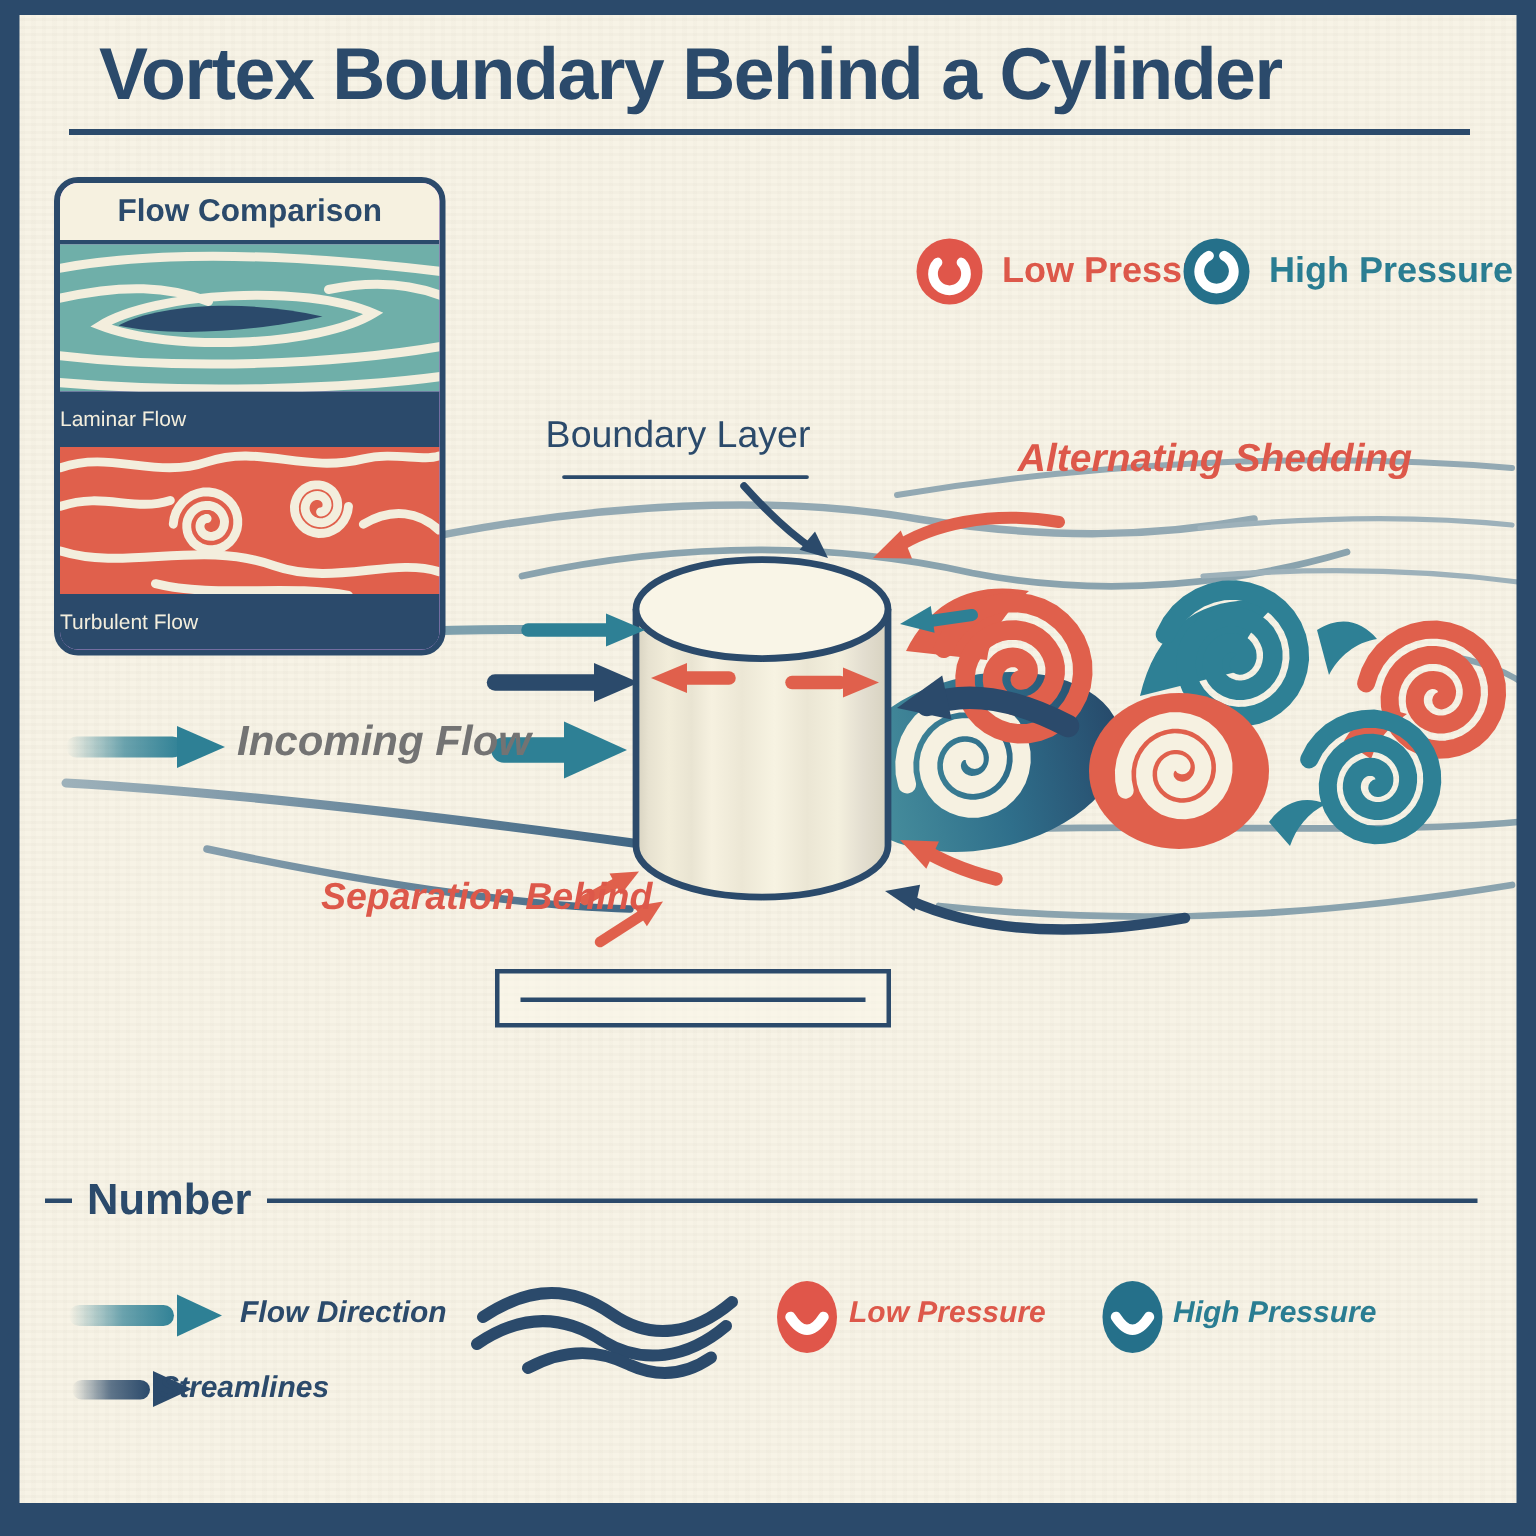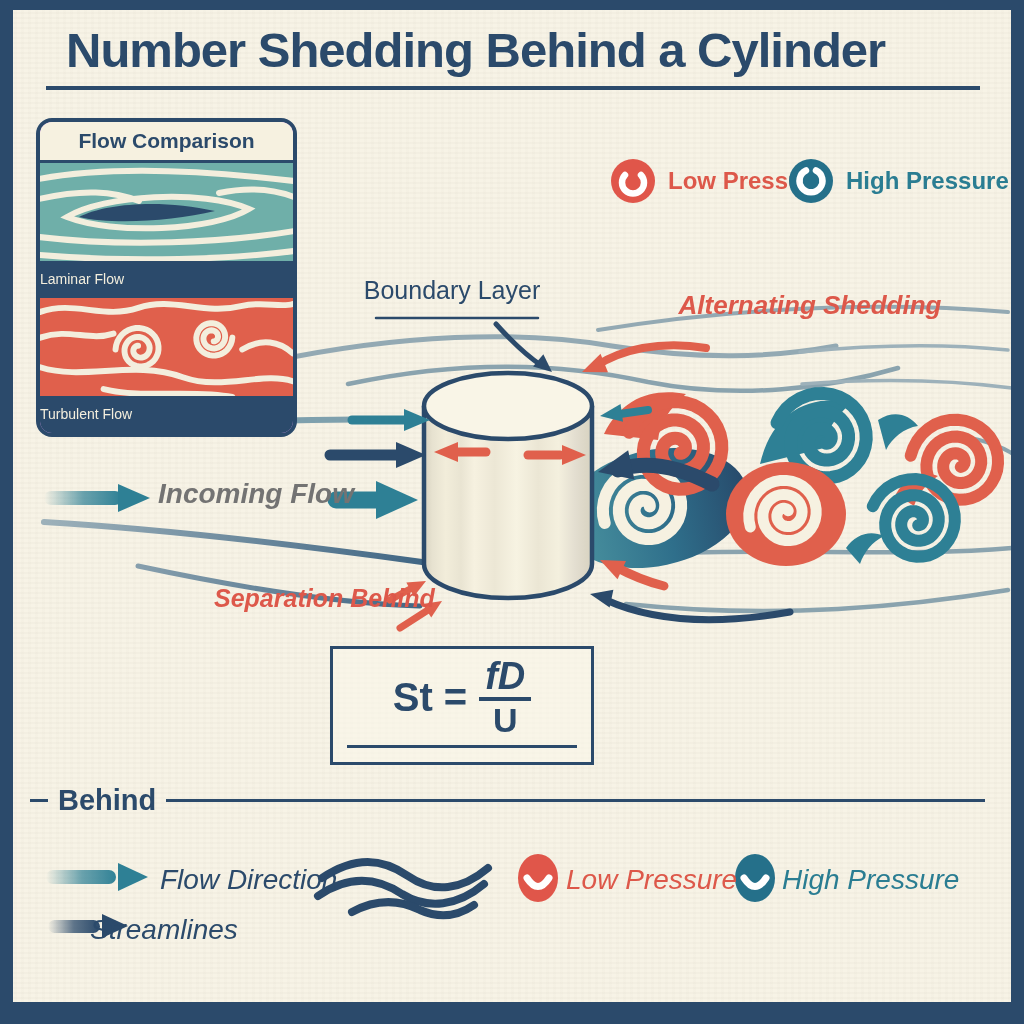--- a/index.html
+++ b/index.html
@@ -64,23 +64,23 @@
   .frac .fbar{width:100%;height:4px;background:#2b4a6b;margin:2px 0}
   .frac .den{font-size:34px;font-weight:bold;color:#2b4a6b}
   .f-divider{height:2.5px;background:#2b4a6b;margin:8px 14px 6px 14px}
   .f-caption{font-size:20px;font-weight:bold;color:#2b4a6b}
 
   
   .legend-head{position:absolute;left:30px;top:784px;width:955px;z-index:3;display:flex;align-items:center;gap:10px}
   .legend-dash{width:18px;height:3.5px;background:#2b4a6b}
   .legend-title{font-size:29px;font-weight:bold;color:#2b4a6b}
   .legend-line{flex:1;height:3px;background:#2b4a6b}
-  .legend-label{font-size:28px;font-weight:normal;font-style:italic}
+  .legend-label{font-size:20px;font-weight:bold;font-style:italic}
   .ll-flowdir{left:160px;top:864px;color:#2b4a6b}
-  .ll-stream{left:90px;top:914px;color:#2b4a6b}
+  .ll-stream{left:106px;top:914px;color:#2b4a6b}
   .ll-low{left:566px;top:864px}
   .ll-high{left:782px;top:864px}
 </style>
 </head>
 <body>
 
 <div class="texture"></div>
 
 <svg id="scene" viewBox="0 0 1024 1024">
   <defs>
@@ -218,21 +218,21 @@
       <ellipse cx="538" cy="878" rx="20" ry="24" fill="#e0564a"></ellipse>
       <path d="M527,878 Q538,895 549,878" stroke="#ffffff" stroke-width="7" fill="none"></path>
     </g>
     <g>
       <ellipse cx="755" cy="878" rx="20" ry="24" fill="#25708a"></ellipse>
       <path d="M744,878 Q755,895 766,878" stroke="#ffffff" stroke-width="7" fill="none"></path>
     </g>
   </g>
 </svg>
 
-<div class="lbl title">Number Shedding Behind a Cylinder</div>
+<div class="lbl title">Vortex Boundary Behind a Cylinder</div>
 <div class="title-underline"></div>
 
 <div class="card">
   <div class="card-header">Flow Comparison</div>
   <svg class="panel laminar" viewBox="0 0 247 98">
     <g fill="none" stroke="#f3eedd" stroke-width="6" stroke-linecap="round">
       <path d="M-4,16 C60,4 150,6 251,18"></path>
       <path d="M-4,36 C40,26 70,28 96,38"></path>
       <path d="M176,30 C205,24 230,26 251,34"></path>
       <path d="M24,54 C60,32 160,26 206,46 C170,68 70,72 24,54 Z"></path>
@@ -270,34 +270,26 @@
   </svg>
   <span class="txt tealtext">High Pressure</span>
 </div>
 
 <div class="lbl boundary-label">Boundary Layer</div>
 <div class="lbl altvort-label coral-text">Alternating Shedding</div>
 <div class="lbl incoming-label">Incoming Flow</div>
 <div class="lbl separation-label coral-text">Separation Behind</div>
 
 <div class="formula-box">
-  <div class="formula-main">
-    <span class="f-lhs">St =</span>
-    <span class="frac">
-      <span class="num">fD</span>
-      <span class="fbar"></span>
-      <span class="den">U</span>
-    </span>
-  </div>
   <div class="f-divider"></div>
 </div>
 
 <div class="legend-head">
   <span class="legend-dash"></span>
-  <span class="legend-title">Behind</span>
+  <span class="legend-title">Number</span>
   <span class="legend-line"></span>
 </div>
 <div class="lbl legend-label ll-flowdir">Flow Direction</div>
 <div class="lbl legend-label ll-stream">Streamlines</div>
 <div class="lbl legend-label ll-low coral-text">Low Pressure</div>
 <div class="lbl legend-label ll-high tealtext">High Pressure</div>
 
 <div class="frame"></div>
 
 </body></html>

